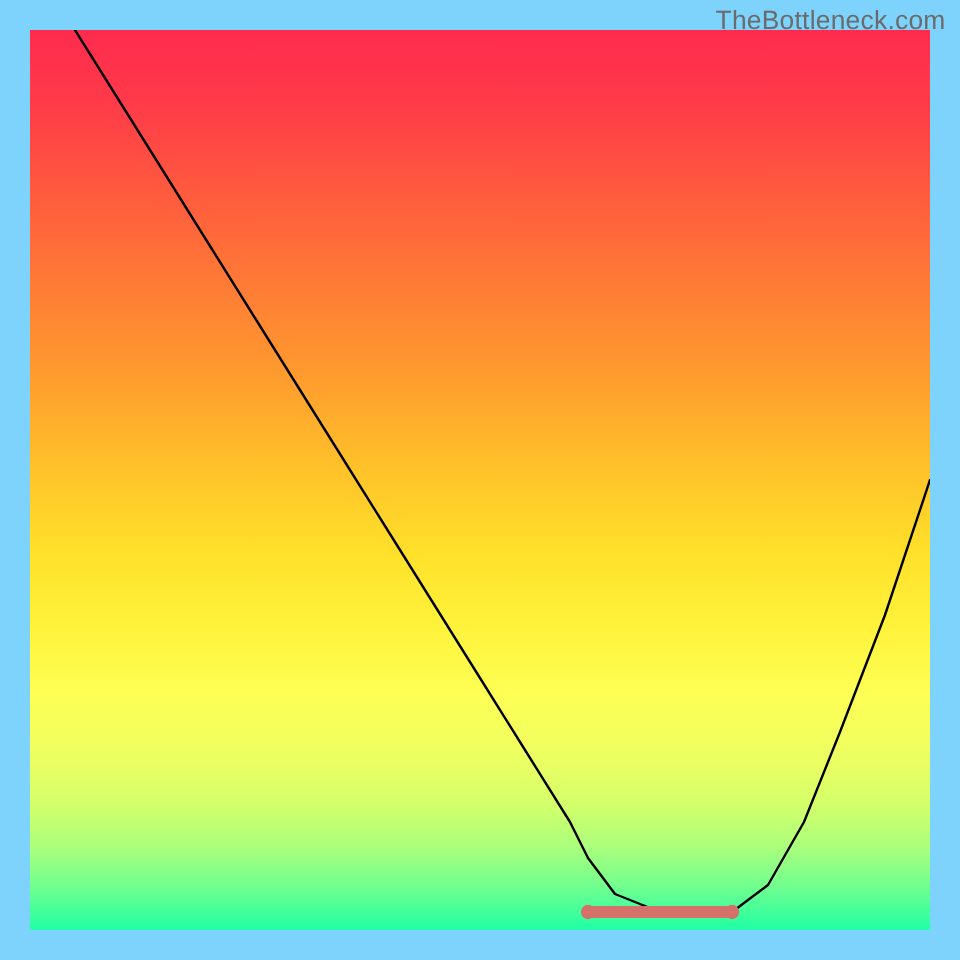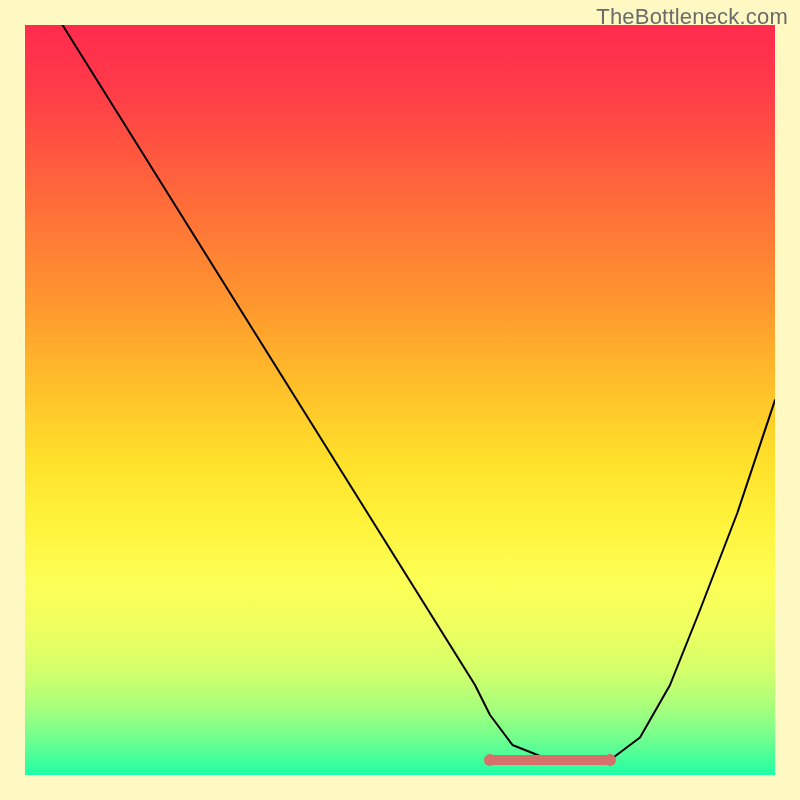--- a/index.html
+++ b/index.html
@@ -1,20 +1,20 @@
 <!DOCTYPE html>
 <html><head>
 <meta charset="utf-8">
 <style>
   * { margin: 0; padding: 0; box-sizing: border-box; }
   html, body { width: 800px; height: 800px; overflow: hidden; }
   .frame {
     width: 800px;
     height: 800px;
-    background: #fef9c3;
+    background: #7dd3fc;
     position: relative;
   }
   .watermark {
     position: absolute;
     top: 4px;
     right: 12px;
     color: #6b6b6b;
     font-family: Arial, Helvetica, sans-serif;
     font-size: 22px;
     letter-spacing: 0.2px;

